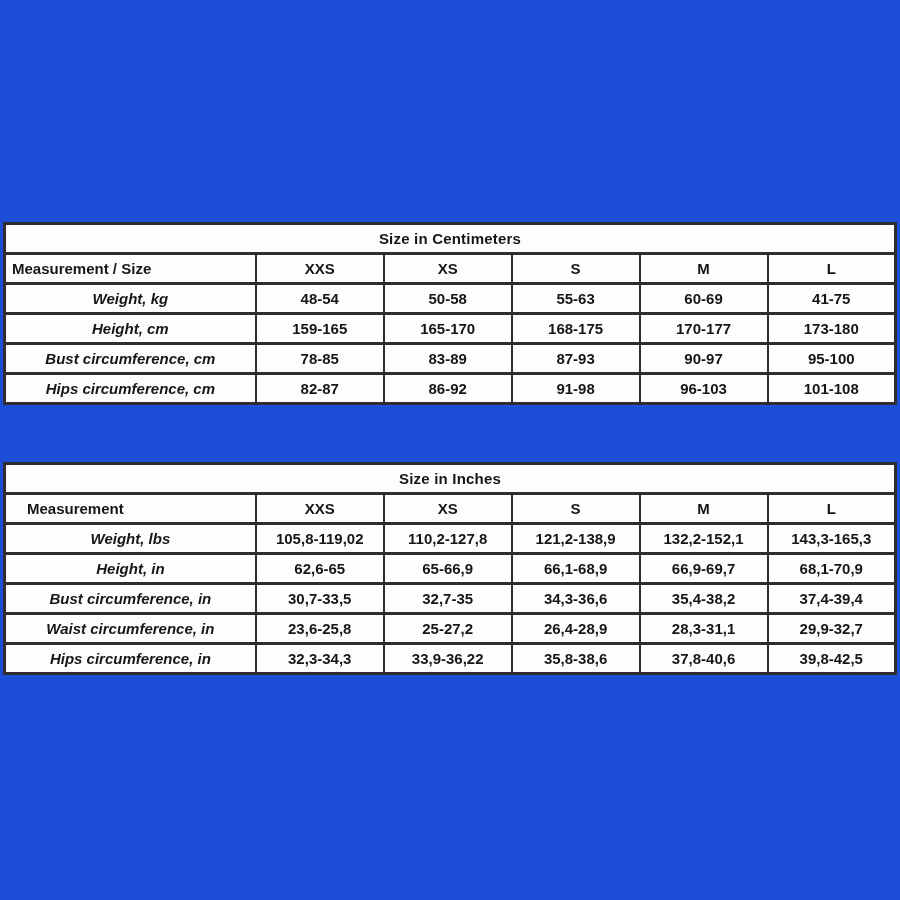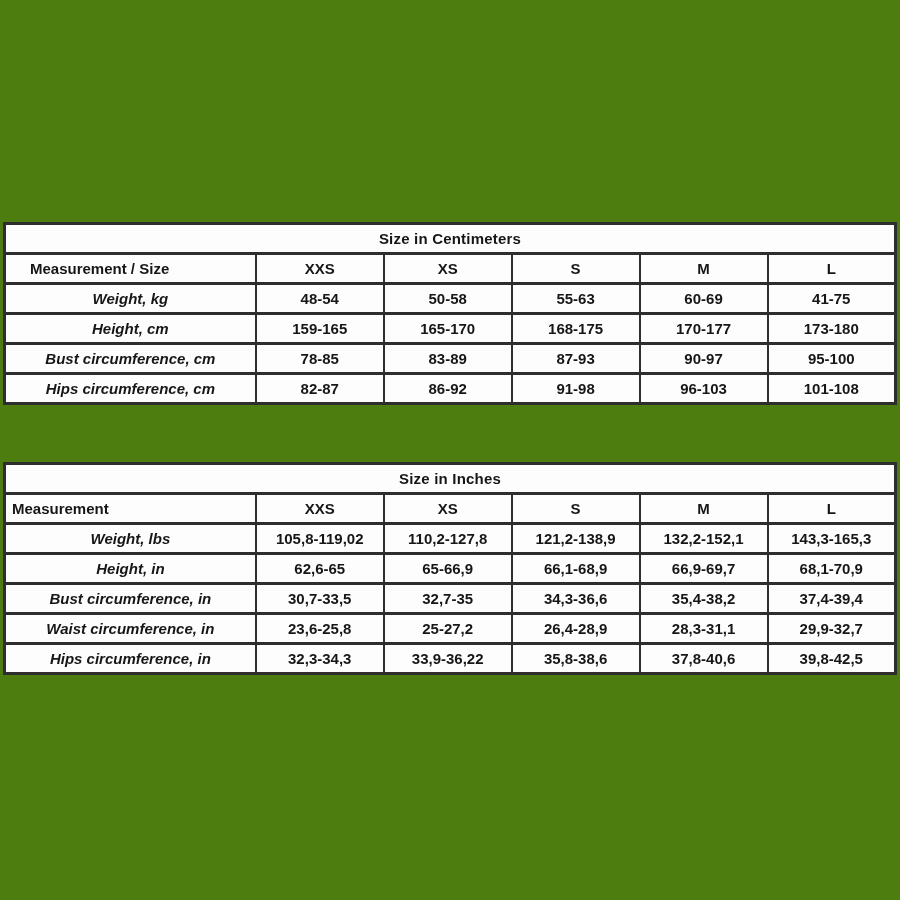--- a/index.html
+++ b/index.html
@@ -10,21 +10,21 @@
   body {
     width: 900px;
     height: 900px;
     font-family: "Liberation Sans", sans-serif;
     color: #161616;
   }
   .sheet {
     position: relative;
     width: 900px;
     height: 900px;
-    background: #4d7c0f;
+    background: #1d4ed8;
     overflow: hidden;
   }
   table.size-table {
     position: absolute;
     left: 3px;
     width: 894px;
     border-collapse: collapse;
     table-layout: fixed;
     background: #fdfdfd;
   }
@@ -81,21 +81,21 @@
         <col class="size-col">
         <col class="size-col">
         <col class="size-col">
         <col class="size-col">
     </colgroup>
     <thead>
       <tr>
         <th class="table-title" colspan="6">Size in Centimeters</th>
       </tr>
       <tr>
-        <th class="col-header" style="text-align:left;padding-left:24px;">Measurement / Size</th>
+        <th class="col-header" style="text-align:left;padding-left:6px;">Measurement / Size</th>
         <th class="col-header">XXS</th>
         <th class="col-header">XS</th>
         <th class="col-header">S</th>
         <th class="col-header">M</th>
         <th class="col-header">L</th>
       </tr>
     </thead>
     <tbody>
       <tr>
         <td class="row-label">Weight, kg</td>
@@ -139,21 +139,21 @@
         <col class="size-col">
         <col class="size-col">
         <col class="size-col">
         <col class="size-col">
     </colgroup>
     <thead>
       <tr>
         <th class="table-title" colspan="6">Size in Inches</th>
       </tr>
       <tr>
-        <th class="col-header" style="text-align:left;padding-left:6px;">Measurement</th>
+        <th class="col-header" style="text-align:left;padding-left:21px;">Measurement</th>
         <th class="col-header">XXS</th>
         <th class="col-header">XS</th>
         <th class="col-header">S</th>
         <th class="col-header">M</th>
         <th class="col-header">L</th>
       </tr>
     </thead>
     <tbody>
       <tr>
         <td class="row-label">Weight, lbs</td>

